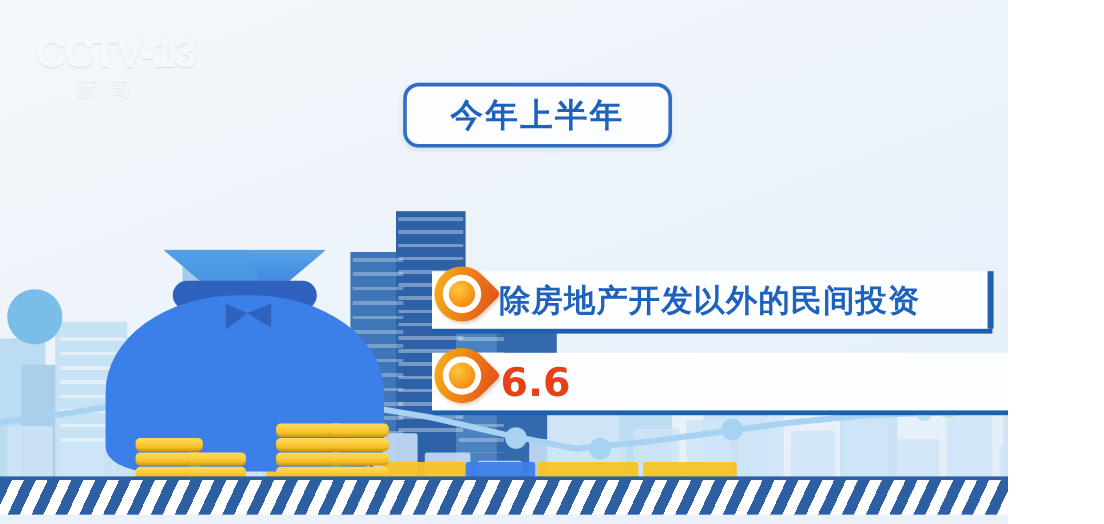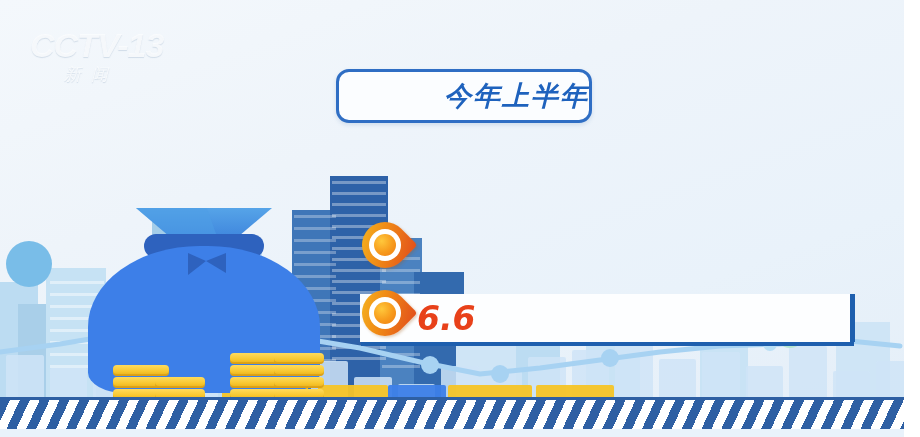--- a/index.html
+++ b/index.html
@@ -1,21 +1,20 @@
 <!DOCTYPE html>
 <html><head>
 <meta charset="utf-8">
 <style>
   html,body{margin:0;padding:0;background:#fff;}
   body{font-family:"Liberation Sans","DejaVu Sans",sans-serif;}
 
   #stage{
-    position:relative;width:904px;height:437px;overflow:hidden;
+    position:relative;width:840px;height:437px;overflow:hidden;
     background:linear-gradient(160deg,#f4f8fc 0%,#eef4fa 35%,#e9f2fa 70%,#e4eef8 100%);
-    font-style:italic;
   }
 
   
   .bg-layer{position:absolute;left:0;top:0;width:920px;height:437px;pointer-events:none;}
 
   
   .bldg{position:absolute;bottom:37px;}
 
   
   .chartbars{position:absolute;left:0;bottom:37px;width:920px;height:70px;}
@@ -44,23 +43,22 @@
   #wm-right{right:30px;top:36px;text-align:right;}
   #wm-right .cc{font-size:27px;font-weight:bold;letter-spacing:-1px;
      color:rgba(255,255,255,.82);text-shadow:0 1px 1px rgba(150,172,196,.4);}
   #wm-right .cn{font-size:13px;letter-spacing:1px;color:rgba(255,255,255,.82);
      position:absolute;right:2px;top:-4px;text-shadow:0 1px 1px rgba(150,172,196,.4);}
 
   
   #title-pill{
     position:absolute;left:336px;top:69px;width:218px;height:48px;
     border:3px solid #2f6ec4;border-radius:13px;background:#fbfdff;
-    display:flex;align-items:center;justify-content:flex-end;
+    display:flex;align-items:center;justify-content:center;
     box-shadow:0 2px 4px rgba(70,120,180,.18);
-    padding-left:32px;
   }
   #title-pill .t{font-size:27px;font-weight:bold;color:#1e62bd;letter-spacing:2px;
      font-family:"DejaVu Sans",sans-serif;}
 
   
   #arrow-badge{position:absolute;left:662px;top:124px;width:132px;height:94px;}
   #arrow-badge .head{
     position:absolute;left:0;top:0;width:0;height:0;
     border-left:66px solid transparent;border-right:66px solid transparent;
     border-bottom:36px solid #e2302a;
@@ -257,20 +255,23 @@
   <div class="wm" id="wm-left">
     <div class="cc">CCTV-13</div>
     <div class="sub">新闻</div>
   </div>
 
   <div id="title-pill">
     <span class="t">今年上半年</span>
   </div>
 
 
+  <div class="infobar" id="bar1">
+    <div class="txt">除房地产开发以外的民间投资</div>
+  </div>
   <div class="pin" id="pin1">
     <div class="drop"></div>
     <div class="ring"></div>
     <div class="dot"></div>
   </div>
 
   <div class="infobar" id="bar2">
     <div class="txt">
         <span class="hl">6.6</span>
     </div>

